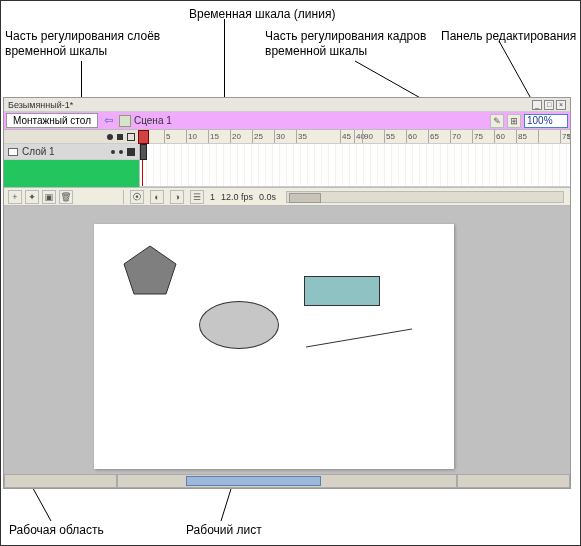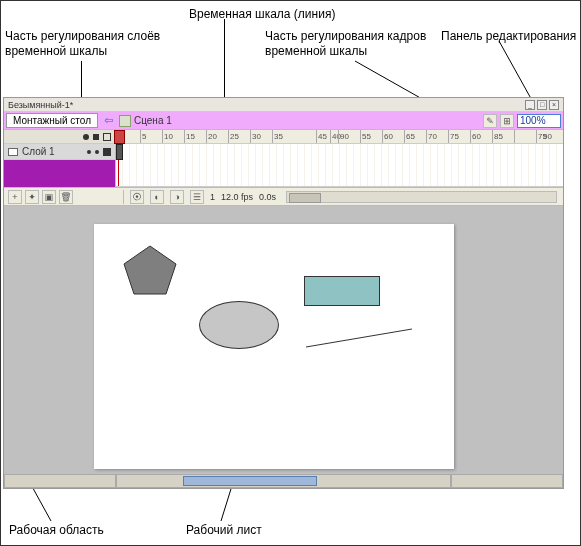--- a/index.html
+++ b/index.html
@@ -21,21 +21,21 @@
     white-space: nowrap;
   }
   .ann-line {
     position: absolute;
     background: #000;
   }
   .app-window {
     position: absolute;
     top: 96px;
     left: 2px;
-    right: 16px;
+    right: 9px;
     height: 392px;
     border: 1px solid #999;
     background: #f4f2ea;
     display: flex;
     flex-direction: column;
   }
   .titlebar {
     height: 14px;
     background: #e8e6de;
     display: flex;
@@ -102,22 +102,22 @@
     align-items:center;justify-content:center;
     border:1px solid #bbb;background:#efece0;
     font-size:9px;color:#555;
   }
   .timeline-area {
     display:flex;
     height: 58px;
     border-bottom: 1px solid #bbb;
   }
   .layers-panel {
-    width: 112px;
-    background: #a21caf;
+    width: 136px;
+    background: #22c55e;
     border-right: 1px solid #bbb;
     display:flex;flex-direction:column;
   }
   .layers-head {
     height: 14px;
     background:#e4e1d6;
     border-bottom:1px solid #ccc;
     display:flex;align-items:center;justify-content:flex-end;
     gap:4px;padding:0 4px;
   }

